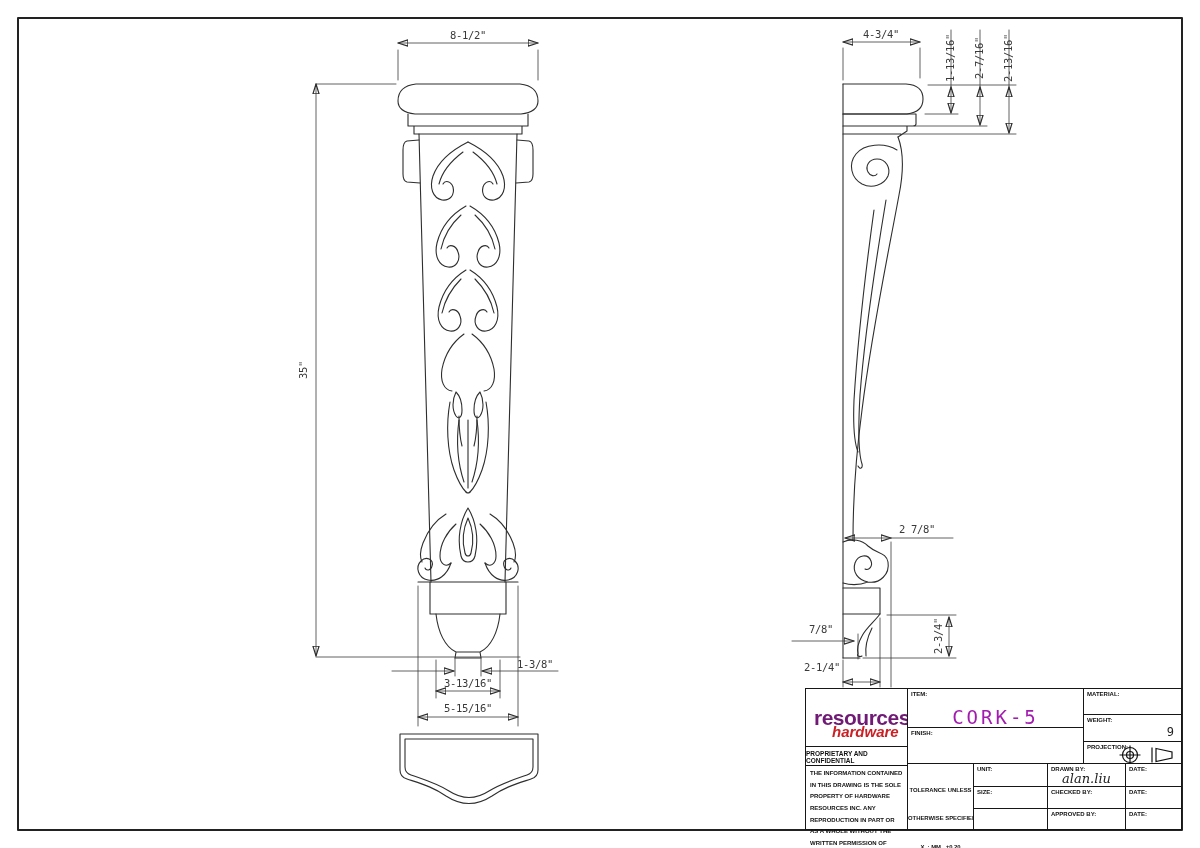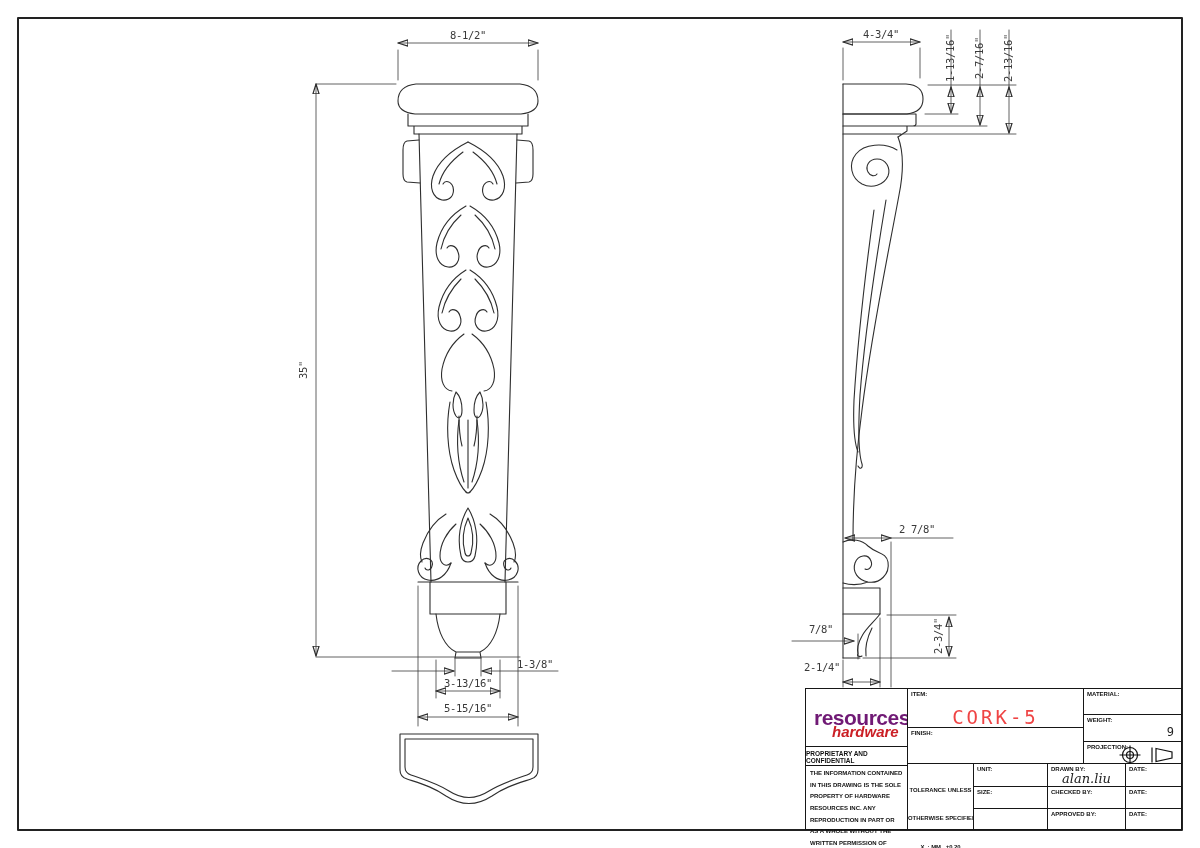--- a/index.html
+++ b/index.html
@@ -16,21 +16,21 @@
   .tb{position:absolute;border:1px solid #161616;box-sizing:border-box;z-index:4;background:#fff;}
   .lbl{font:bold 6px "Liberation Sans",sans-serif;color:#111;padding:2px 0 0 3px;letter-spacing:0;}
   .logo1{position:absolute;left:26px;top:6px;font:bold italic 15px "Liberation Sans",sans-serif;margin-top:28px;}
   .logo2{position:absolute;left:8px;top:17px;font:bold 21px "Liberation Sans",sans-serif;color:#701a75;
          letter-spacing:-.5px;}
   .prop-title{display:block;margin:3px auto 1px auto;width:fit-content;
               font:bold 6.5px "Liberation Sans",sans-serif;color:#111;
               border-bottom:1px solid #111;padding-bottom:1px;}
   .prop-body{font:bold 6px "Liberation Sans",sans-serif;color:#111;line-height:1.95;
              padding:1px 3px 0 4px;text-align:left;}
-  .item-value{text-align:center;font:400 19px "DejaVu Sans Mono",monospace;color:#ef4444;
+  .item-value{text-align:center;font:400 19px "DejaVu Sans Mono",monospace;color:#a21caf;
               letter-spacing:3px;margin-top:9px;}
   .weight-val{position:absolute;right:7px;bottom:2px;font:400 12px "DejaVu Sans Mono",monospace;color:#222;}
   .tol{font:bold 5.9px "Liberation Sans",sans-serif;color:#111;text-align:center;
        line-height:1.6;padding-top:3px;white-space:pre;}
   .sig{font:italic 13px "DejaVu Serif",serif;color:#222;text-align:center;margin-top:-1px;}
   .projsvg{position:absolute;right:4px;top:3px;}
 </style>
 </head>
 <body>
 

